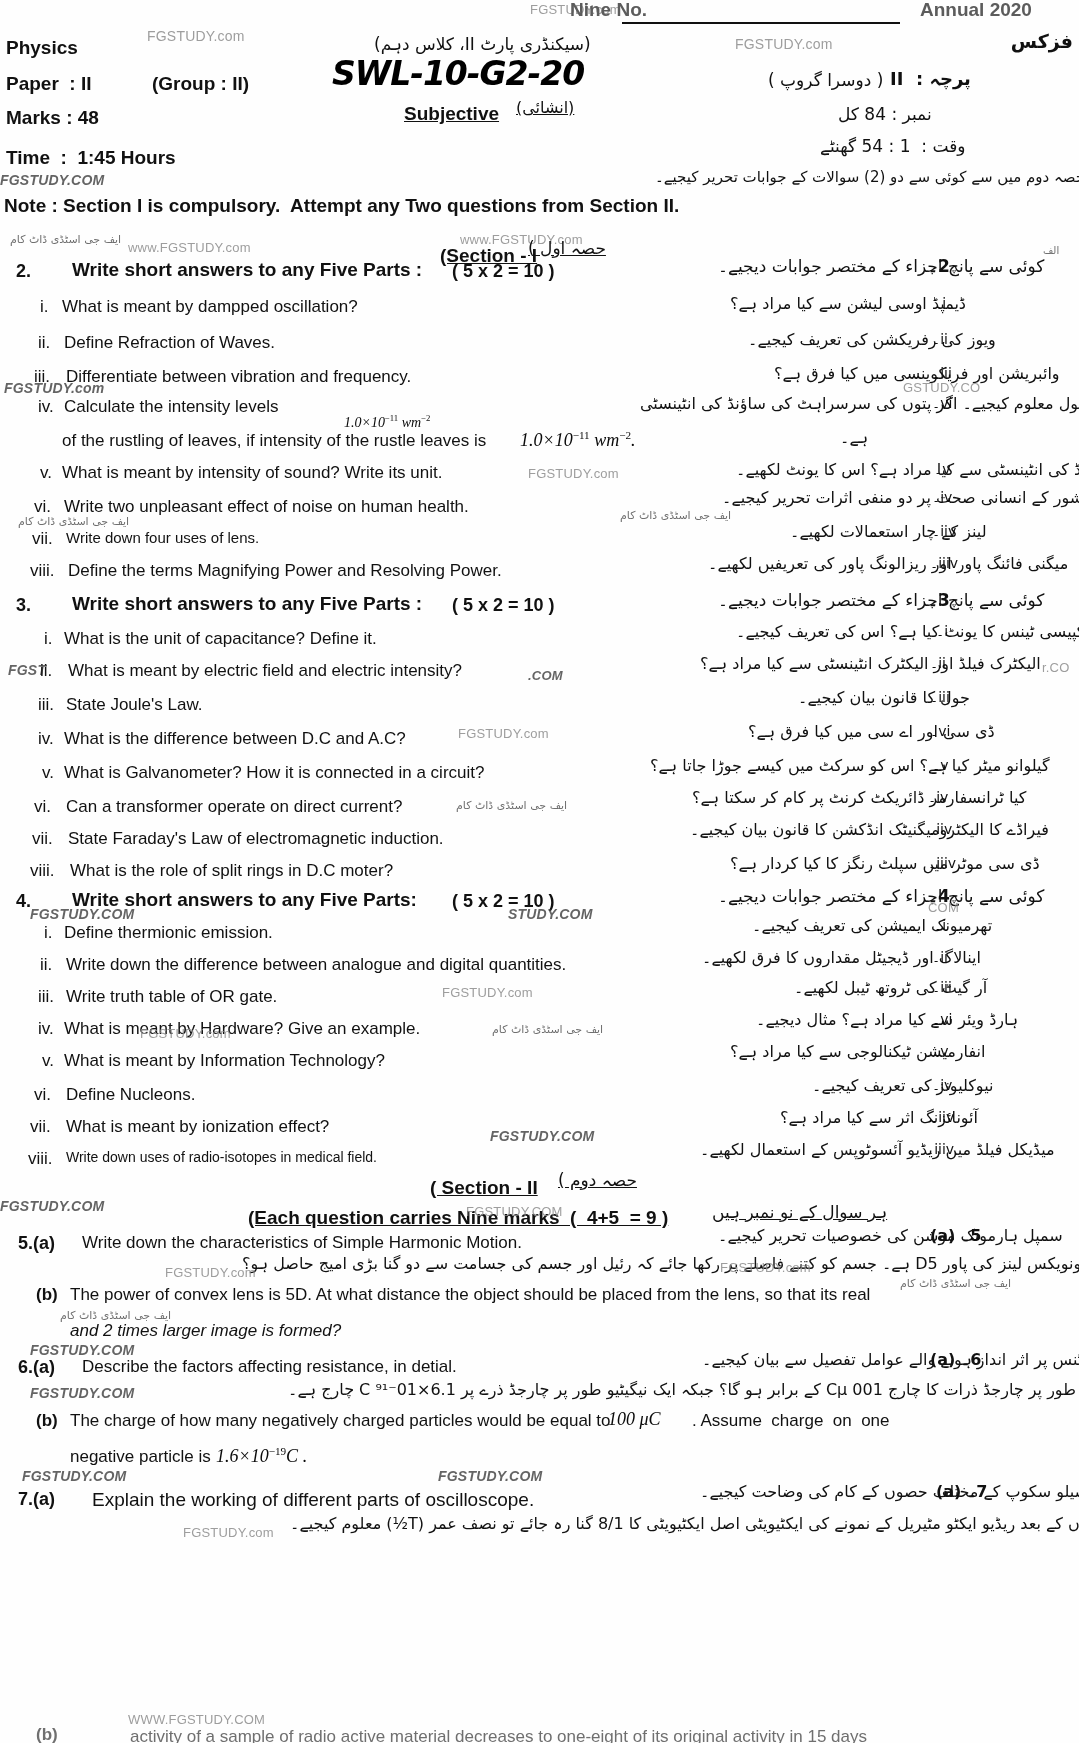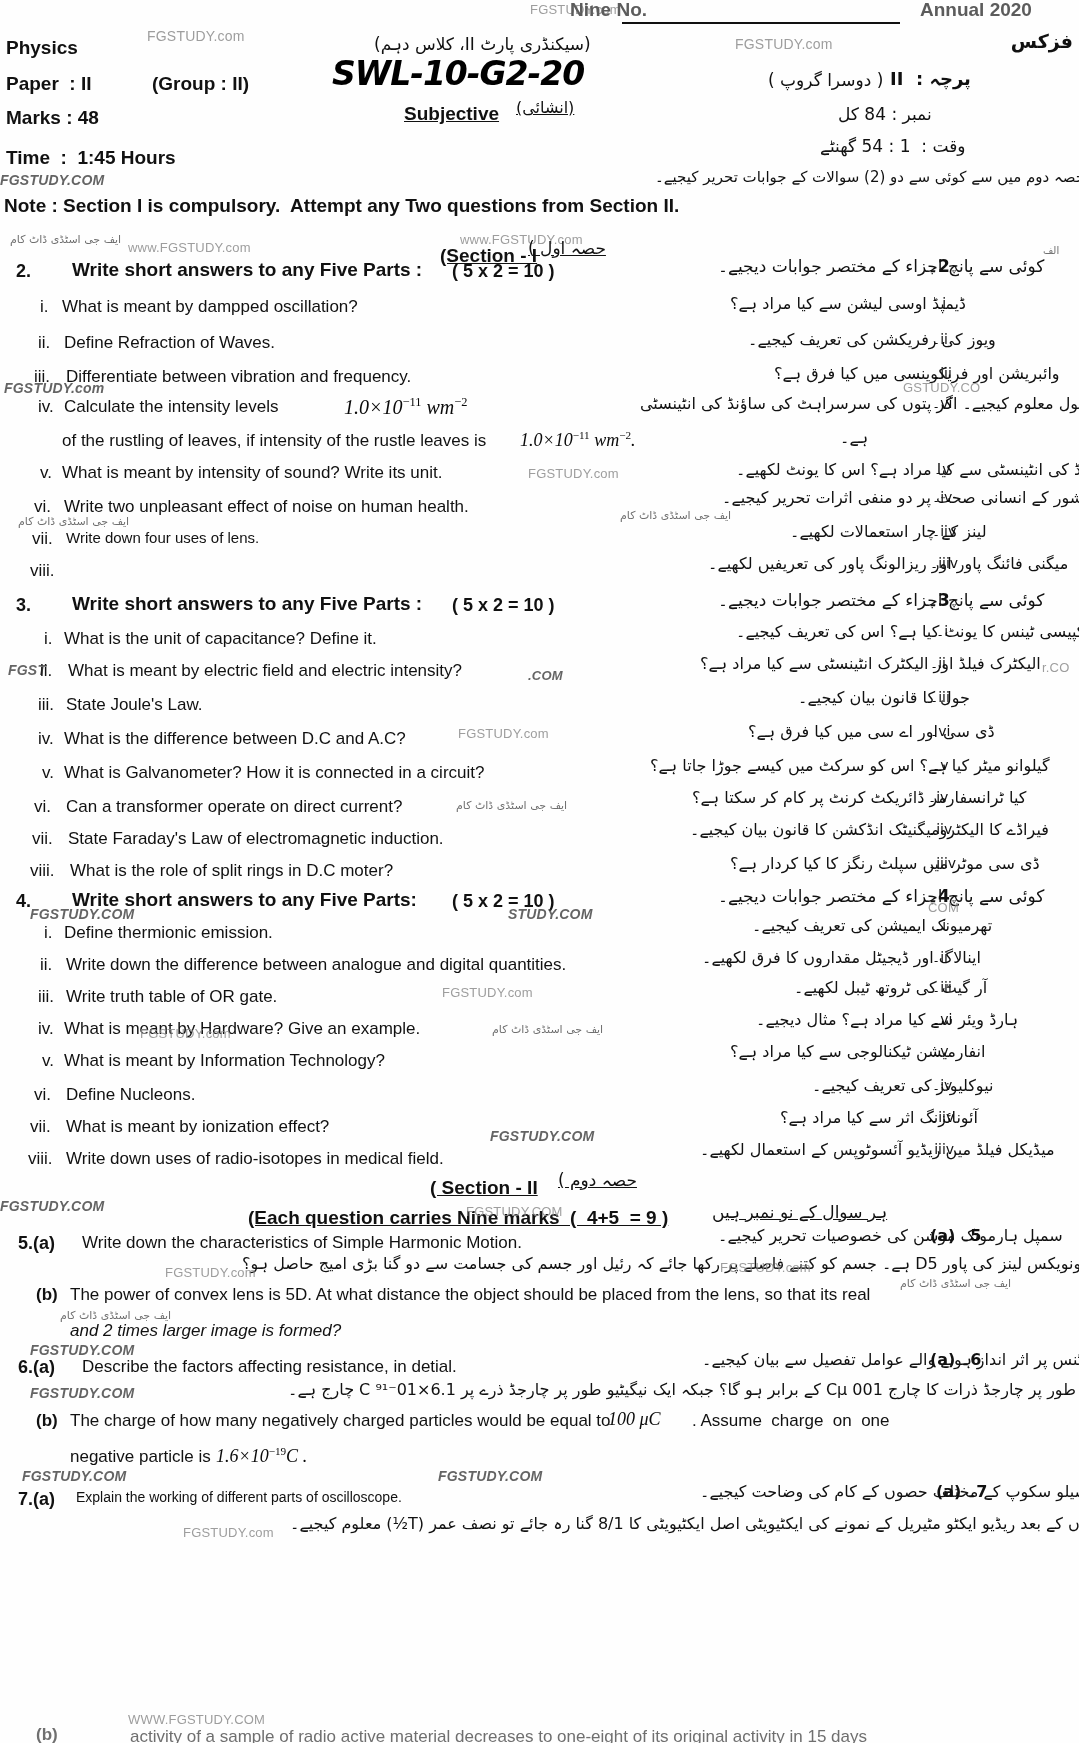--- a/index.html
+++ b/index.html
@@ -131,21 +131,21 @@
   <div class="t en" style="left:34px; top:368px; font-size:17px;">iii.</div>
   <div class="t en" style="left:66px; top:368px; font-size:17px;">Differentiate between vibration and frequency.</div>
   <div class="t ur" style="left:726px; top:366px; font-size:16px;margin-left:48px;">وائبریشن اور فریکوینسی میں کیا فرق ہے؟</div>
   <div class="t ur" style="left:932px; top:366px; font-size:14px;">iii۔</div>
 
   <div class="wm dark" style="left:4px; top:380px; font-size:14px;">FGSTUDY.com</div>
   <div class="wm" style="left:903px; top:380px; font-size:13px;">GSTUDY.CO</div>
 
   <div class="t en" style="left:38px; top:398px; font-size:17px;">iv.</div>
   <div class="t en" style="left:64px; top:398px; font-size:17px;">Calculate the intensity levels</div>
-  <div class="t math" style="left:344px; top:396px; font-size:20px;text-align:right;">1.0×10<sup>−11</sup> <span class="ital">wm</span><sup>−2</sup></div>
+  <div class="t math" style="left:344px; top:414px; font-size:14px;text-align:right;">1.0×10<sup>−11</sup> <span class="ital">wm</span><sup>−2</sup></div>
   <div class="t ur" style="left:640px; top:396px; font-size:16px;">پتوں کی سرسراہٹ کی ساؤنڈ کا لیول معلوم کیجیے۔ اگر پتوں کی سرسراہٹ کی ساؤنڈ کی انٹینسٹی</div>
   <div class="t ur" style="left:932px; top:396px; font-size:14px;">iv۔</div>
 
   <div class="t en" style="left:62px; top:432px; font-size:17px;">of the rustling of leaves, if intensity of the rustle leaves is</div>
   <div class="t math" style="left:520px; top:430px; font-size:18px;">1.0×10<sup>−11</sup> <span class="ital">wm</span><sup>−2</sup>.</div>
   <div class="t ur" style="left:840px; top:430px; font-size:16px;">ہے۔</div>
 
   <div class="t en" style="left:40px; top:464px; font-size:17px;">v.</div>
   <div class="t en" style="left:62px; top:464px; font-size:17px;">What is meant by intensity of sound? Write its unit.</div>
   <div class="wm" style="left:528px; top:466px; font-size:13px;">FGSTUDY.com</div>
@@ -158,20 +158,21 @@
   <div class="t ur" style="left:932px; top:490px; font-size:14px;">vi۔</div>
   <div class="t ur faint urdu-small" style="left:18px; top:516px;">ایف جی اسٹڈی ڈاٹ کام</div>
   <div class="t ur faint urdu-small" style="left:620px; top:510px;">ایف جی اسٹڈی ڈاٹ کام</div>
 
   <div class="t en" style="left:32px; top:530px; font-size:17px;">vii.</div>
   <div class="t en" style="left:66px; top:530px; font-size:15px;">Write down four uses of lens.</div>
   <div class="t ur" style="left:790px; top:524px; font-size:16px;">لینز کے چار استعمالات لکھیے۔</div>
   <div class="t ur" style="left:932px; top:524px; font-size:14px;">vii۔</div>
 
   <div class="t en" style="left:30px; top:562px; font-size:17px;">viii.</div>
+  <div class="t en" style="left:68px; top:562px; font-size:17px;">Define the terms Magnifying Power and Resolving Power.</div>
   <div class="t ur" style="left:708px; top:556px; font-size:16px;">میگنی فائنگ پاور اور ریزالونگ پاور کی تعریفیں لکھیے۔</div>
   <div class="t ur" style="left:930px; top:556px; font-size:14px;">viii۔</div>
 
   <div class="t en bold" style="left:16px; top:596px; font-size:18px;">3.</div>
   <div class="t en bold" style="left:72px; top:594px; font-size:19px;">Write short answers to any Five Parts :</div>
   <div class="t en bold" style="left:452px; top:596px; font-size:18px;">( 5 x 2 = 10 )</div>
   <div class="t ur" style="left:718px; top:592px; font-size:17px;">کوئی سے پانچ اجزاء کے مختصر جوابات دیجیے۔</div>
   <div class="t ur bold" style="left:928px; top:592px; font-size:17px;">3۔</div>
 
   <div class="t en" style="left:44px; top:630px; font-size:17px;">i.</div>
@@ -263,21 +264,21 @@
   <div class="t en" style="left:66px; top:1086px; font-size:17px;">Define Nucleons.</div>
   <div class="t ur" style="left:812px; top:1078px; font-size:16px;">نیوکلیونز کی تعریف کیجیے۔</div>
   <div class="t ur" style="left:932px; top:1078px; font-size:14px;">vi۔</div>
 
   <div class="t en" style="left:30px; top:1118px; font-size:17px;">vii.</div>
   <div class="t en" style="left:66px; top:1118px; font-size:17px;">What is meant by ionization effect?</div>
   <div class="t ur" style="left:780px; top:1110px; font-size:16px;">آئونائزنگ اثر سے کیا مراد ہے؟</div>
   <div class="t ur" style="left:930px; top:1110px; font-size:14px;">vii۔</div>
 
   <div class="t en" style="left:28px; top:1150px; font-size:17px;">viii.</div>
-  <div class="t en" style="left:66px; top:1150px; font-size:17px;">Write down uses of radio-isotopes in medical field.</div>
+  <div class="t en" style="left:66px; top:1150px; font-size:14px;">Write down uses of radio-isotopes in medical field.</div>
   <div class="wm dark" style="left:490px; top:1128px; font-size:14px;">FGSTUDY.COM</div>
   <div class="t ur" style="left:700px; top:1142px; font-size:16px;">میڈیکل فیلڈ میں ریڈیو آئسوٹوپس کے استعمال لکھیے۔</div>
   <div class="t ur" style="left:926px; top:1142px; font-size:14px;">viii۔</div>
 
   <div class="t en bold ul" style="left:430px; top:1178px; font-size:19px;">( Section - II</div>
   <div class="t ur ul" style="left:558px; top:1172px; font-size:17px;">حصہ دوم )</div>
 
   <div class="t en bold ul" style="left:248px; top:1208px; font-size:19px;">(Each question carries Nine marks  (  4+5  = 9 )</div>
   <div class="t ur ul" style="left:712px; top:1204px; font-size:17px;">ہر سوال کے نو نمبر ہیں</div>
 
@@ -313,21 +314,21 @@
   <div class="t en" style="left:70px; top:1412px; font-size:17px;">The charge of how many negatively charged particles would be equal to</div>
   <div class="t math" style="left:608px; top:1410px; font-size:18px;">100 μC</div>
   <div class="t en" style="left:692px; top:1412px; font-size:17px;">. Assume  charge  on  one</div>
   <div class="t en" style="left:70px; top:1448px; font-size:17px;">negative particle is</div>
   <div class="t math" style="left:216px; top:1446px; font-size:18px;">1.6×10<sup>−19</sup><span class="ital">C</span> .</div>
 
   <div class="wm dark" style="left:22px; top:1468px; font-size:14px;">FGSTUDY.COM</div>
   <div class="wm dark" style="left:438px; top:1468px; font-size:14px;">FGSTUDY.COM</div>
 
   <div class="t en bold" style="left:18px; top:1490px; font-size:18px;">7.(a)</div>
-  <div class="t en" style="left:76px; top:1490px; font-size:14px;text-align:right;">Explain the working of different parts of oscilloscope.</div>
+  <div class="t en" style="left:92px; top:1490px; font-size:19px;text-align:right;">Explain the working of different parts of oscilloscope.</div>
   <div class="t ur" style="left:700px; top:1484px; font-size:16px;">آسیلو سکوپ کے مختلف حصوں کے کام کی وضاحت کیجیے۔</div>
   <div class="t ur bold" style="left:936px; top:1484px; font-size:16px;">7۔ (a)</div>
 
   <div class="t ur" style="left:290px; top:1516px; font-size:16px;">اگر 15 دنوں کے بعد ریڈیو ایکٹو مٹیریل کے نمونے کی ایکٹیویٹی اصل ایکٹیویٹی کا 1/8 گنا رہ جائے تو نصف عمر (T½) معلوم کیجیے۔</div>
 
   <div class="wm" style="left:183px; top:1525px; font-size:13px;">FGSTUDY.com</div>
   <div class="wm" style="left:128px; top:1712px; font-size:13px;">WWW.FGSTUDY.COM</div>
 
   <div class="t en bold faint" style="left:36px; top:1726px; font-size:17px;">(b)</div>
   <div class="t en faint" style="left:130px; top:1728px; font-size:17px;">activity of a sample of radio active material decreases to one-eight of its original activity in 15 days</div>

